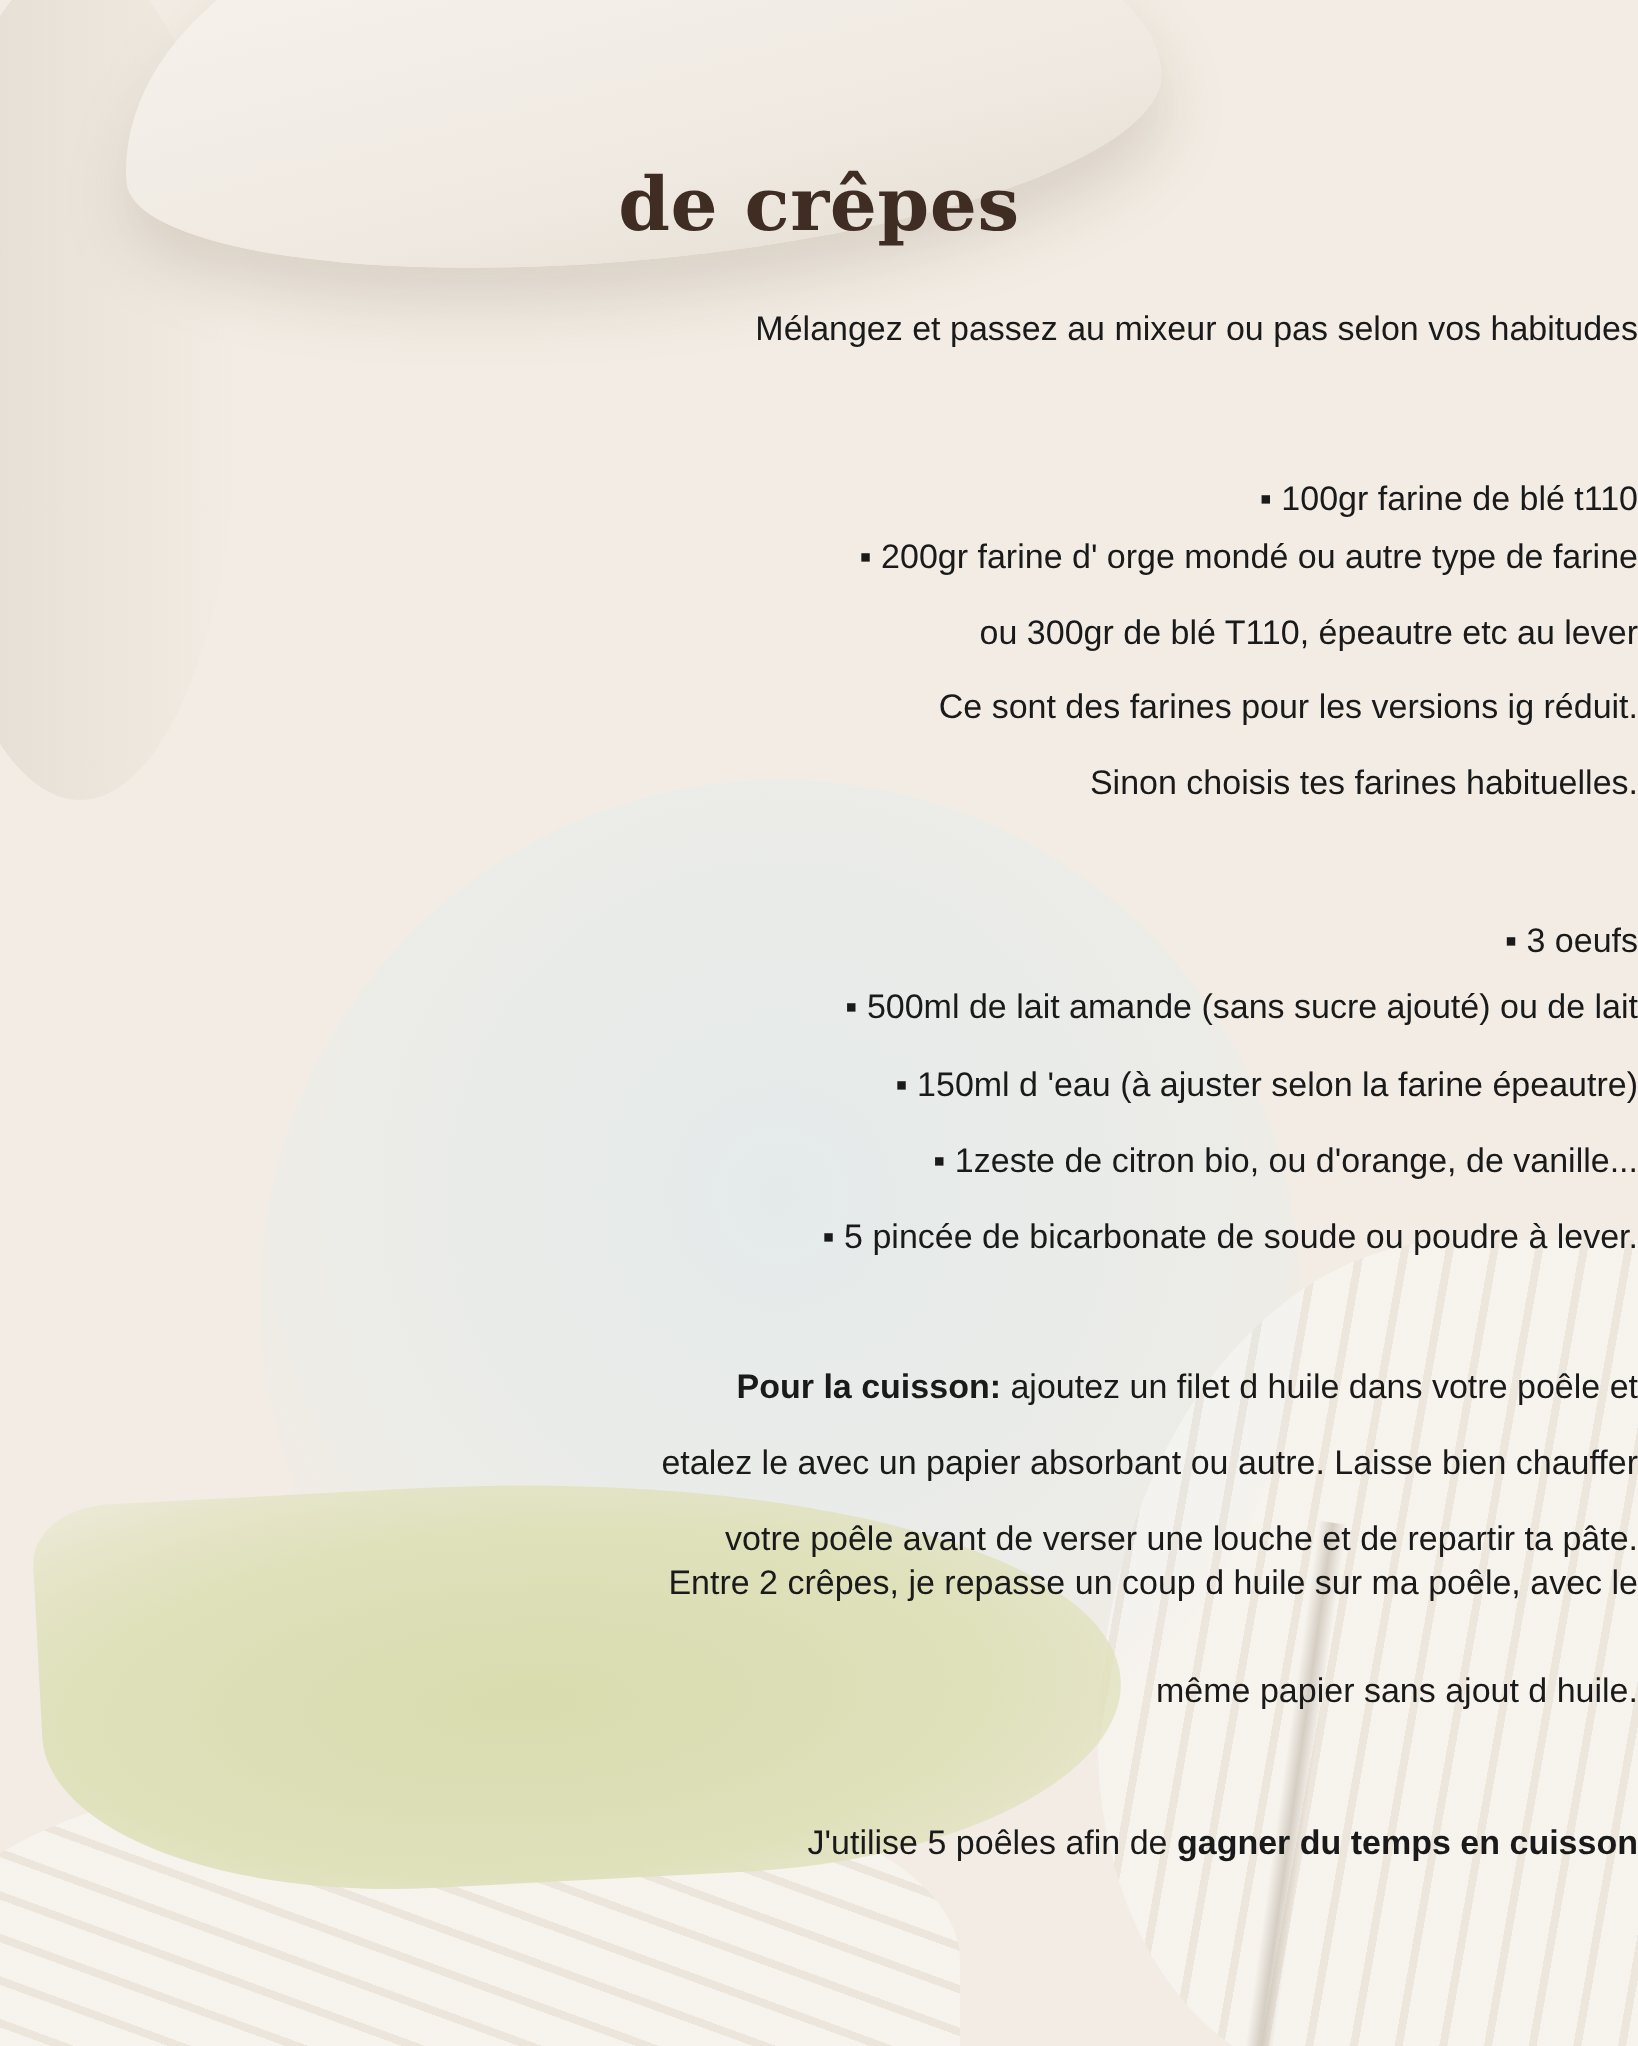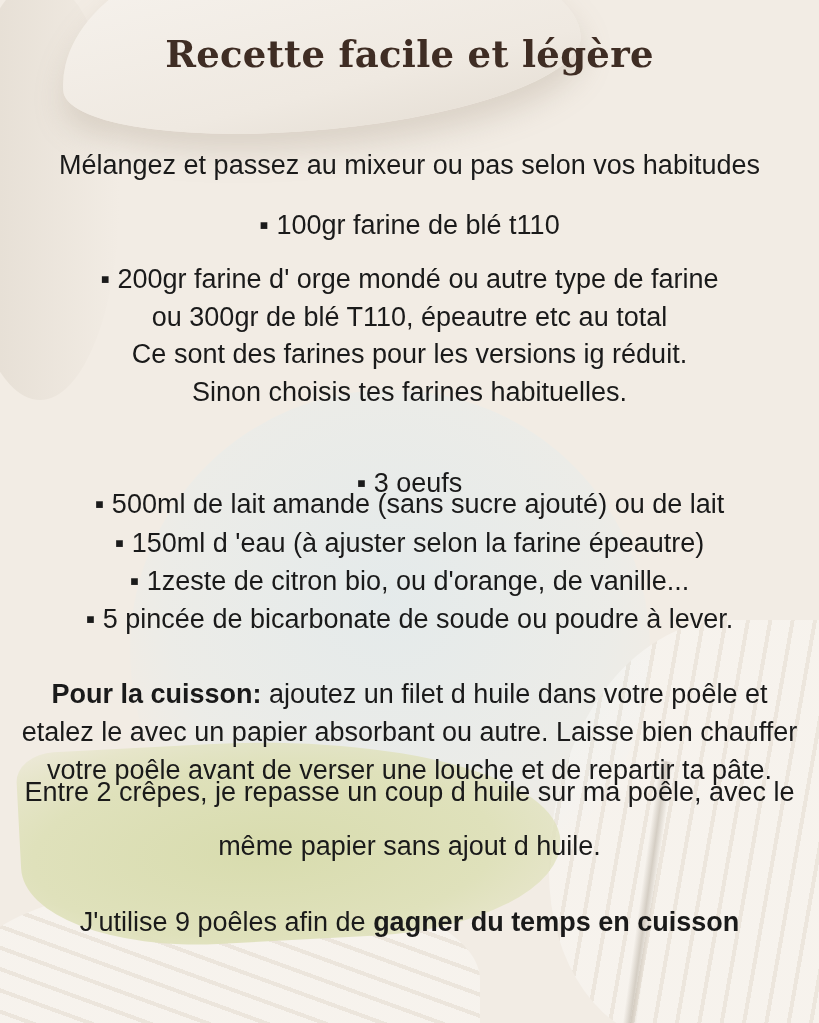--- a/index.html
+++ b/index.html
@@ -9,56 +9,57 @@
   .petal-top { left:60px; top:-60px; width:520px; height:190px; background:linear-gradient(170deg,#f7f3ee 0%,#efe9e1 70%,#e4ddd3 100%); border-radius:40% 60% 55% 45% / 70% 60% 40% 30%; transform:rotate(-4deg); box-shadow:0 18px 30px rgba(150,135,115,0.25); }
   .shadow-left { left:-40px; top:-20px; width:160px; height:420px; background:linear-gradient(90deg,rgba(200,190,175,0.35),rgba(230,222,210,0)); border-radius:50%; }
   .circle-blue { left:130px; top:390px; width:520px; height:520px; border-radius:50%; background:radial-gradient(circle at 50% 40%, rgba(226,234,236,0.85) 0%, rgba(232,236,234,0.6) 55%, rgba(240,236,230,0) 75%); }
   .leaf-green { left:20px; top:740px; width:540px; height:200px; background:radial-gradient(ellipse at 45% 55%, #d8dcae 0%, #dfe1bb 55%, rgba(225,226,190,0.7) 75%, rgba(240,236,228,0) 100%); border-radius:10% 90% 50% 50% / 20% 80% 60% 60%; transform:rotate(-3deg); }
   .fan-right { right:-30px; top:620px; width:300px; height:420px; background:repeating-linear-gradient(100deg, rgba(255,255,255,0.35) 0 18px, rgba(220,212,200,0.25) 18px 22px); border-radius:60% 0 0 40%; }
   .fan-bottom { left:-40px; top:880px; width:520px; height:200px; background:repeating-linear-gradient(20deg, rgba(255,255,255,0.35) 0 16px, rgba(222,214,202,0.3) 16px 20px); border-radius:50% 50% 0 0; }
   .stem { left:640px; top:760px; width:14px; height:280px; background:linear-gradient(90deg,rgba(170,160,145,0.0),rgba(170,160,145,0.45),rgba(170,160,145,0)); transform:rotate(8deg); }
 
   .content { position:relative; z-index:1; width:819px; text-align:center; }
   .title { font-family:"DejaVu Serif", serif; font-weight:bold; color:#3f2d24; font-size:37px; line-height:48px; letter-spacing:0.3px; margin:0; position:absolute; left:0; right:0; top:30px; }
-  .line { position:absolute; left:0; right:0; font-family:"Liberation Sans", sans-serif; font-size:27px; color:#1a1a1a; white-space:nowrap; line-height:30px; }
+  .line { position:absolute; left:0; right:0; font-family:"Liberation Sans", sans-serif; font-size:17px; color:#1a1a1a; white-space:nowrap; line-height:30px;text-align:right; }
   .line b { font-weight:bold; }
 </style>
 </head>
 <body>
 
 <div class="bg">
   <div class="shape shadow-left"></div>
   <div class="shape circle-blue"></div>
   <div class="shape fan-right"></div>
   <div class="shape fan-bottom"></div>
   <div class="shape leaf-green"></div>
   <div class="shape stem"></div>
   <div class="shape petal-top"></div>
 </div>
 
 <div class="content">
   <h1 class="title">
-    <span>Recette facile et légère</span><br>
+    <br>
+    <span>de crêpes</span>
   </h1>
 
   <div class="line" style="top:150px">Mélangez et passez au mixeur ou pas selon vos habitudes</div>
 
-  <div class="line" style="top:210px">
+  <div class="line" style="top:235px">
     <span>▪</span>
     <span>100gr farine de blé t110</span>
   </div>
   <div class="line" style="top:264px">
     <span>▪</span>
     <span>200gr farine d' orge mondé ou autre type de farine</span>
   </div>
-  <div class="line" style="top:302px">ou 300gr de blé T110, épeautre etc au total</div>
+  <div class="line" style="top:302px">ou 300gr de blé T110, épeautre etc au lever</div>
   <div class="line" style="top:339px">Ce sont des farines pour les versions ig réduit.</div>
   <div class="line" style="top:377px">Sinon choisis tes farines habituelles.</div>
 
-  <div class="line" style="top:468px">
+  <div class="line" style="top:456px">
     <span>▪</span>
     <span>3 oeufs</span>
   </div>
   <div class="line" style="top:489px">
     <span>▪</span>
     <span>500ml de lait amande (sans sucre ajouté) ou de lait</span>
   </div>
   <div class="line" style="top:528px">
     <span>▪</span>
     <span>150ml d 'eau (à ajuster selon la farine épeautre)</span>
@@ -74,15 +75,15 @@
 
   <div class="line" style="top:679px">
     <b>Pour la cuisson:</b><span> ajoutez un filet d huile dans votre poêle et</span>
   </div>
   <div class="line" style="top:717px">etalez le avec un papier absorbant ou autre. Laisse bien chauffer</div>
   <div class="line" style="top:755px">votre poêle avant de verser une louche et de repartir ta pâte.</div>
   <div class="line" style="top:777px">Entre 2 crêpes, je repasse un coup d huile sur ma poêle, avec le</div>
   <div class="line" style="top:831px">même papier sans ajout d huile.</div>
 
   <div class="line" style="top:907px">
-    <span>J'utilise 9 poêles afin de </span><b>gagner du temps en cuisson</b>
+    <span>J'utilise 5 poêles afin de </span><b>gagner du temps en cuisson</b>
   </div>
 </div>
 
 </body></html>

